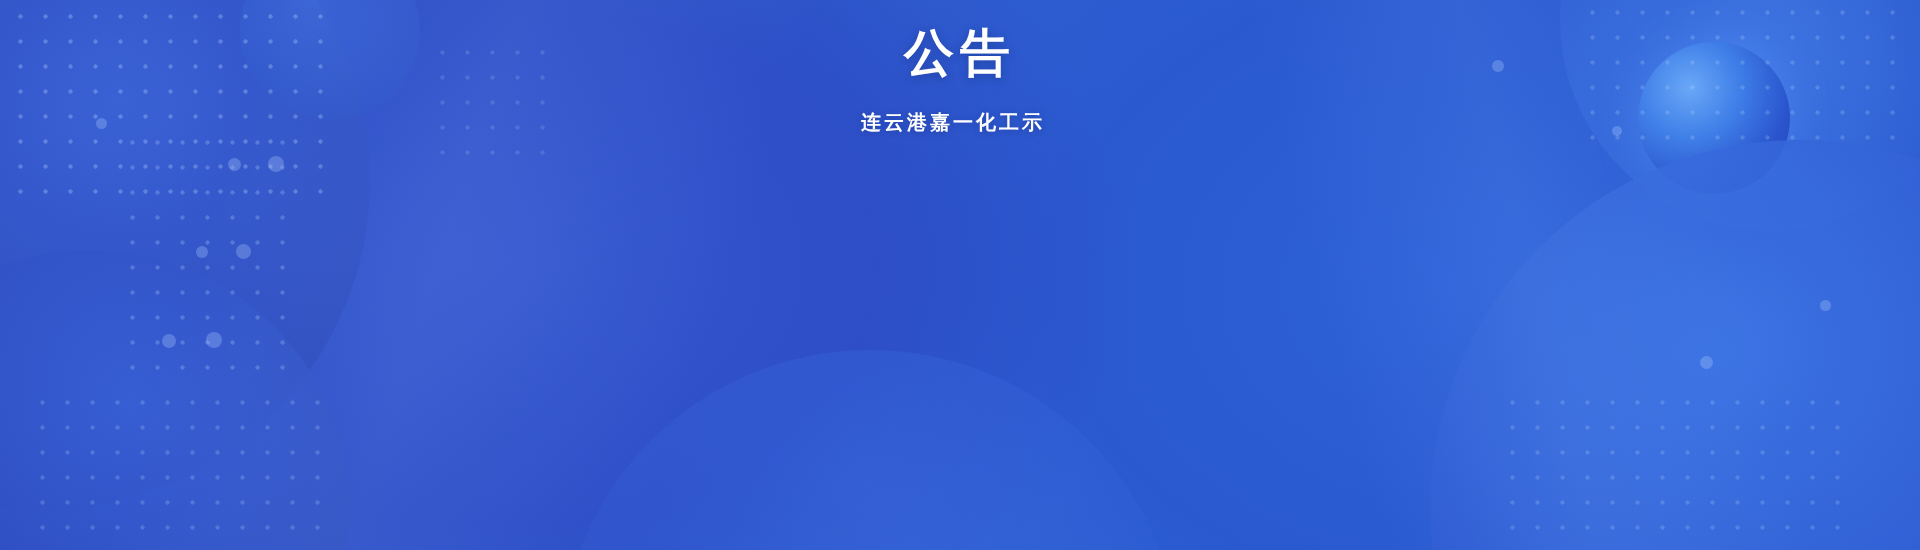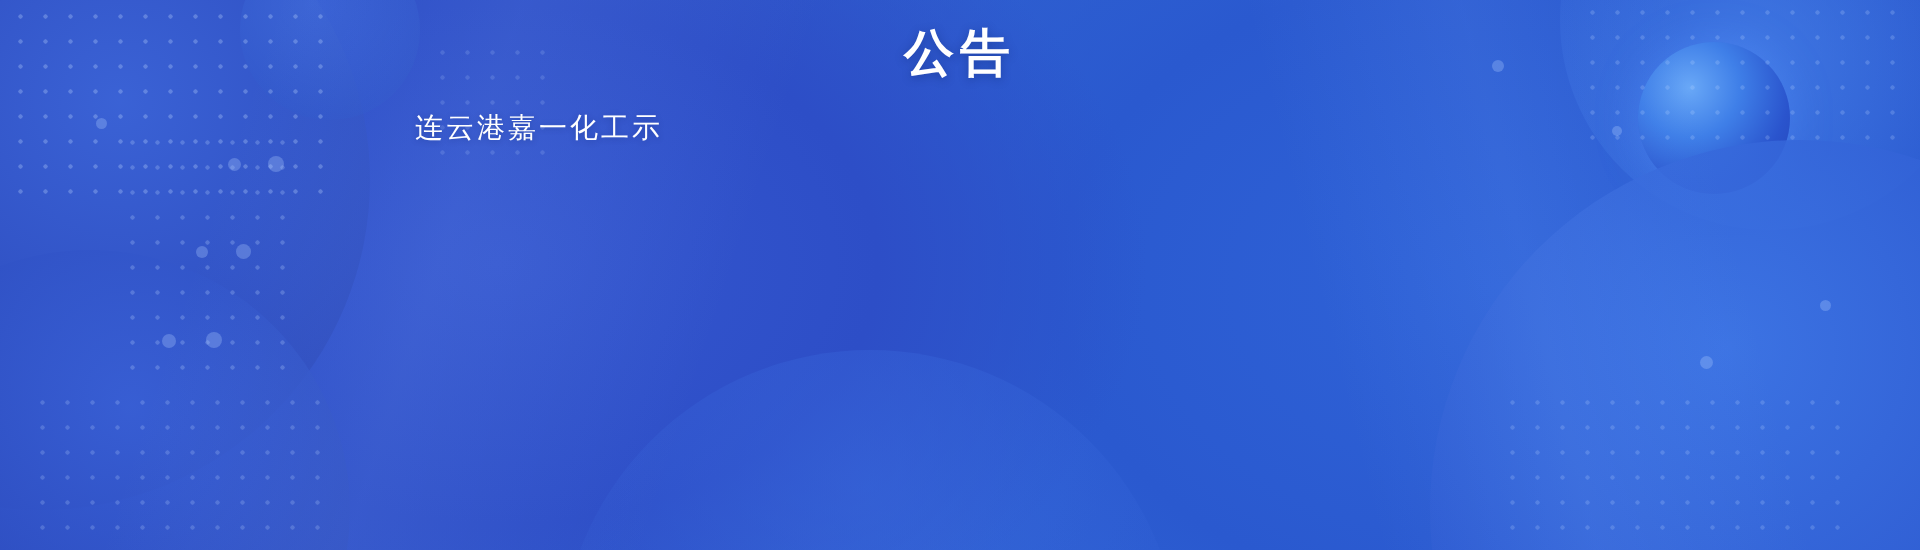--- a/index.html
+++ b/index.html
@@ -128,25 +128,25 @@
     letter-spacing:.6px;
     text-shadow:0 1px 5px rgba(10,30,90,.30);
   }
   .para { margin:0; text-align:justify; }
   .para + .para { margin-top:1px; }
   .indent { display:inline-block; width:2.05em; }
 
   .signature {
     width:1090px;
     margin-top:14px;
-    text-align:left;
+    text-align:center;
     padding-right:14px;
     color:#ffffff;
-    font-size:28px;
-    font-weight:normal;
+    font-size:20px;
+    font-weight:bold;
     letter-spacing:3px;
     text-shadow:0 1px 6px rgba(10,30,90,.30);
   }
 </style>
 </head>
 <body>
 
 <div class="banner">
 
   <div class="blob blob-left-big"></div>

